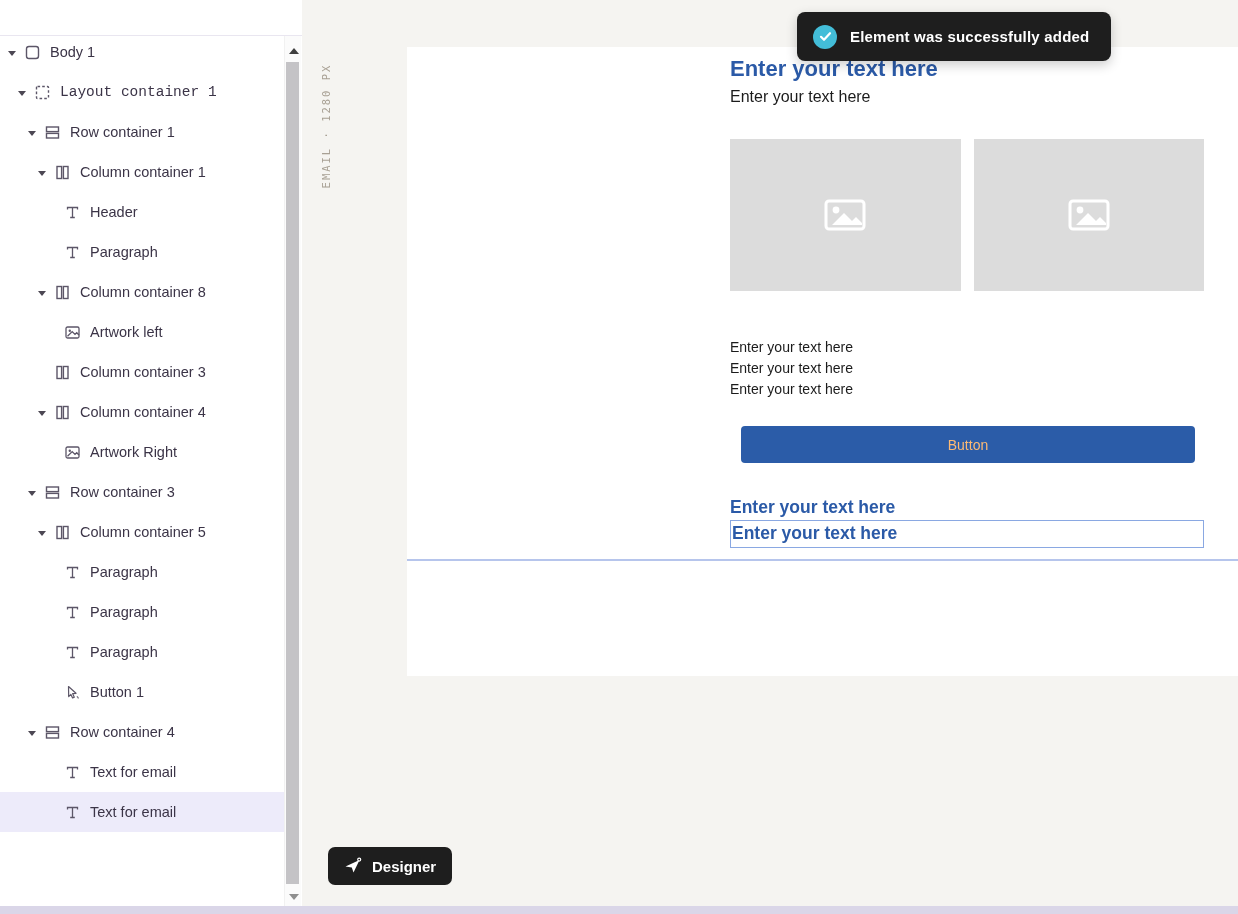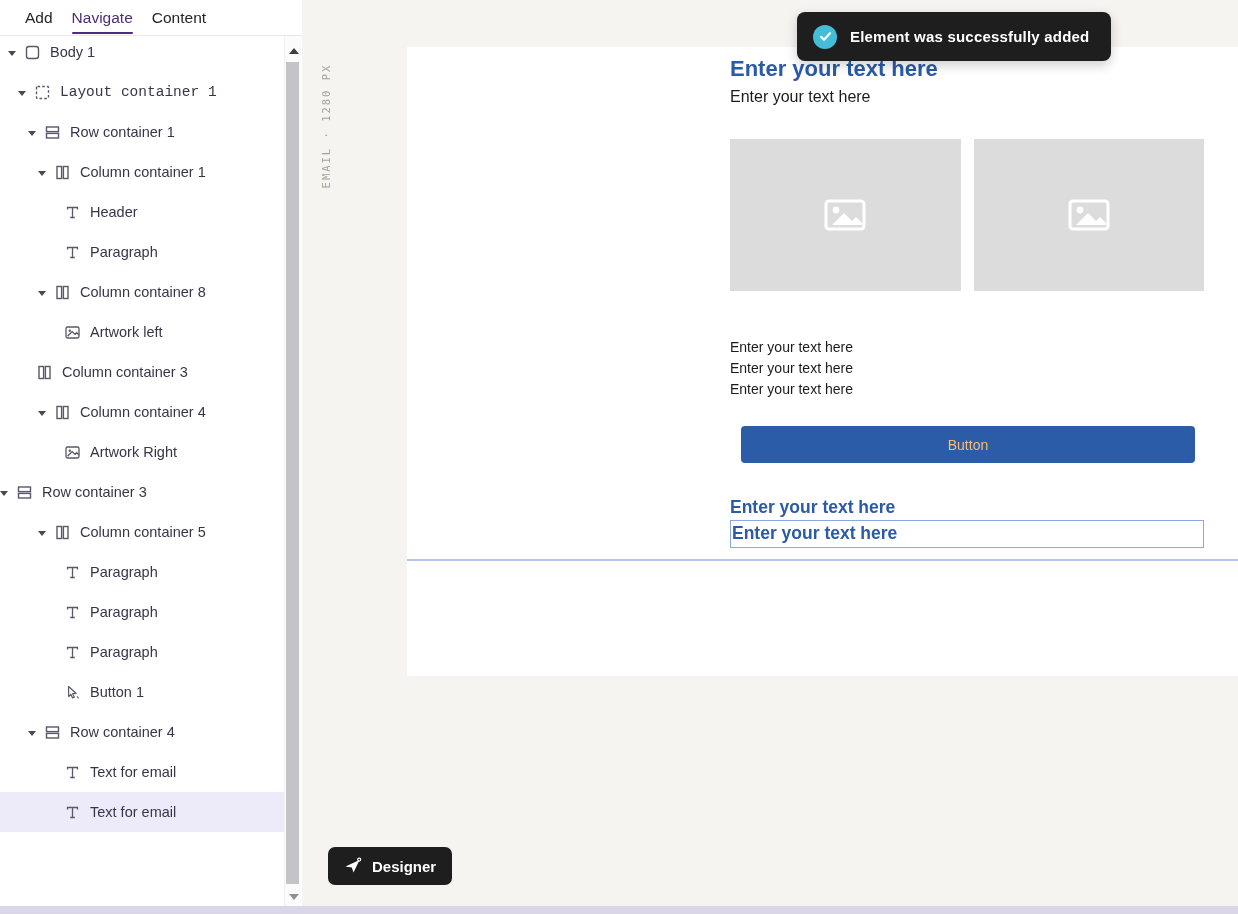--- a/index.html
+++ b/index.html
@@ -143,25 +143,20 @@
   </div>
 
   <div class="designer-btn">
     <svg>
         <use href="#send-icon"></use>
       </svg>
     <span class="designer-label">Designer</span>
   </div>
 
   <div class="sidebar">
-    <div class="tabs">
-        <div class="tab">Add</div>
-        <div class="tab active">Navigate</div>
-        <div class="tab">Content</div>
-      </div>
     <div class="tab-divider"></div>
     <div class="tree">
         <div class="tree-row" style="padding-left: 8px;">
     <span class="caret-slot">
             <span class="caret"></span>
           </span>
     <svg class="tree-icon">
             <use href="#body-icon"></use>
           </svg>
     <span class="tree-label">Body 1</span>
@@ -216,21 +211,21 @@
           </svg>
     <span class="tree-label">Column container 8</span>
   </div>
         <div class="tree-row" style="padding-left: 48px;">
     <span class="caret-slot"></span>
     <svg class="tree-icon">
             <use href="#image-icon"></use>
           </svg>
     <span class="tree-label">Artwork left</span>
   </div>
-        <div class="tree-row" style="padding-left: 20px;">
+        <div class="tree-row" style="padding-left: 38px;">
     <span class="caret-slot"></span>
     <svg class="tree-icon">
             <use href="#column-container-icon"></use>
           </svg>
     <span class="tree-label">Column container 3</span>
   </div>
         <div class="tree-row" style="padding-left: 38px;">
     <span class="caret-slot">
             <span class="caret"></span>
           </span>
@@ -239,21 +234,21 @@
           </svg>
     <span class="tree-label">Column container 4</span>
   </div>
         <div class="tree-row" style="padding-left: 48px;">
     <span class="caret-slot"></span>
     <svg class="tree-icon">
             <use href="#image-icon"></use>
           </svg>
     <span class="tree-label">Artwork Right</span>
   </div>
-        <div class="tree-row" style="">
+        <div class="tree-row" style="padding-left: 28px;">
     <span class="caret-slot">
             <span class="caret"></span>
           </span>
     <svg class="tree-icon">
             <use href="#row-container-icon"></use>
           </svg>
     <span class="tree-label">Row container 3</span>
   </div>
         <div class="tree-row" style="padding-left: 38px;">
     <span class="caret-slot">

